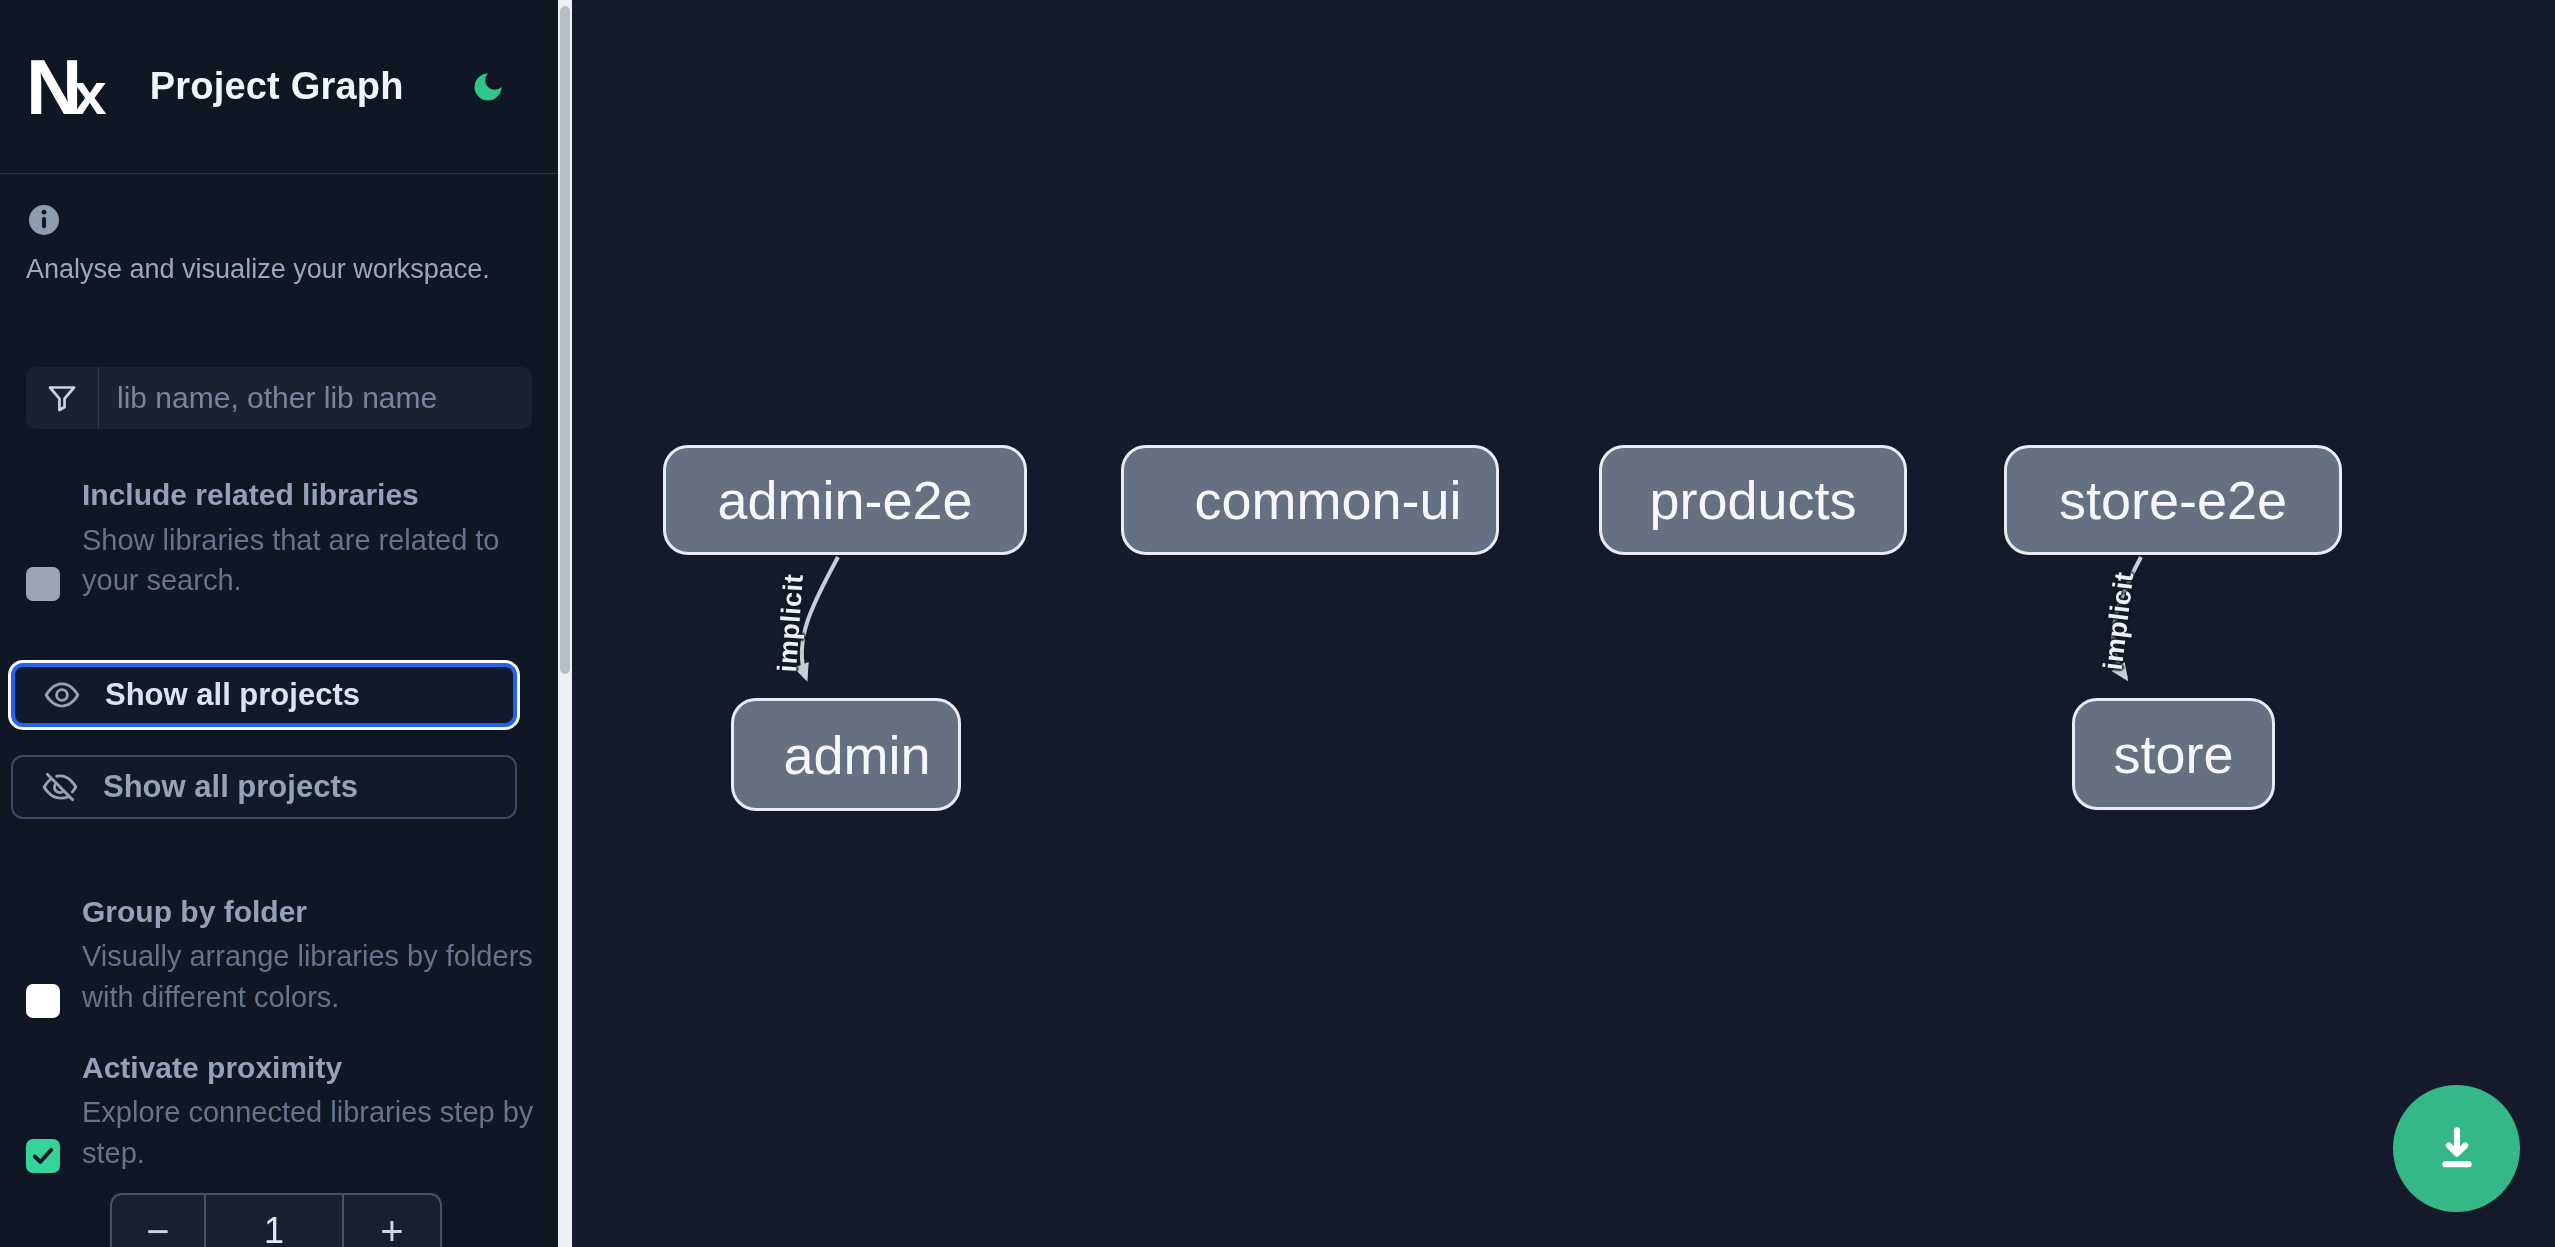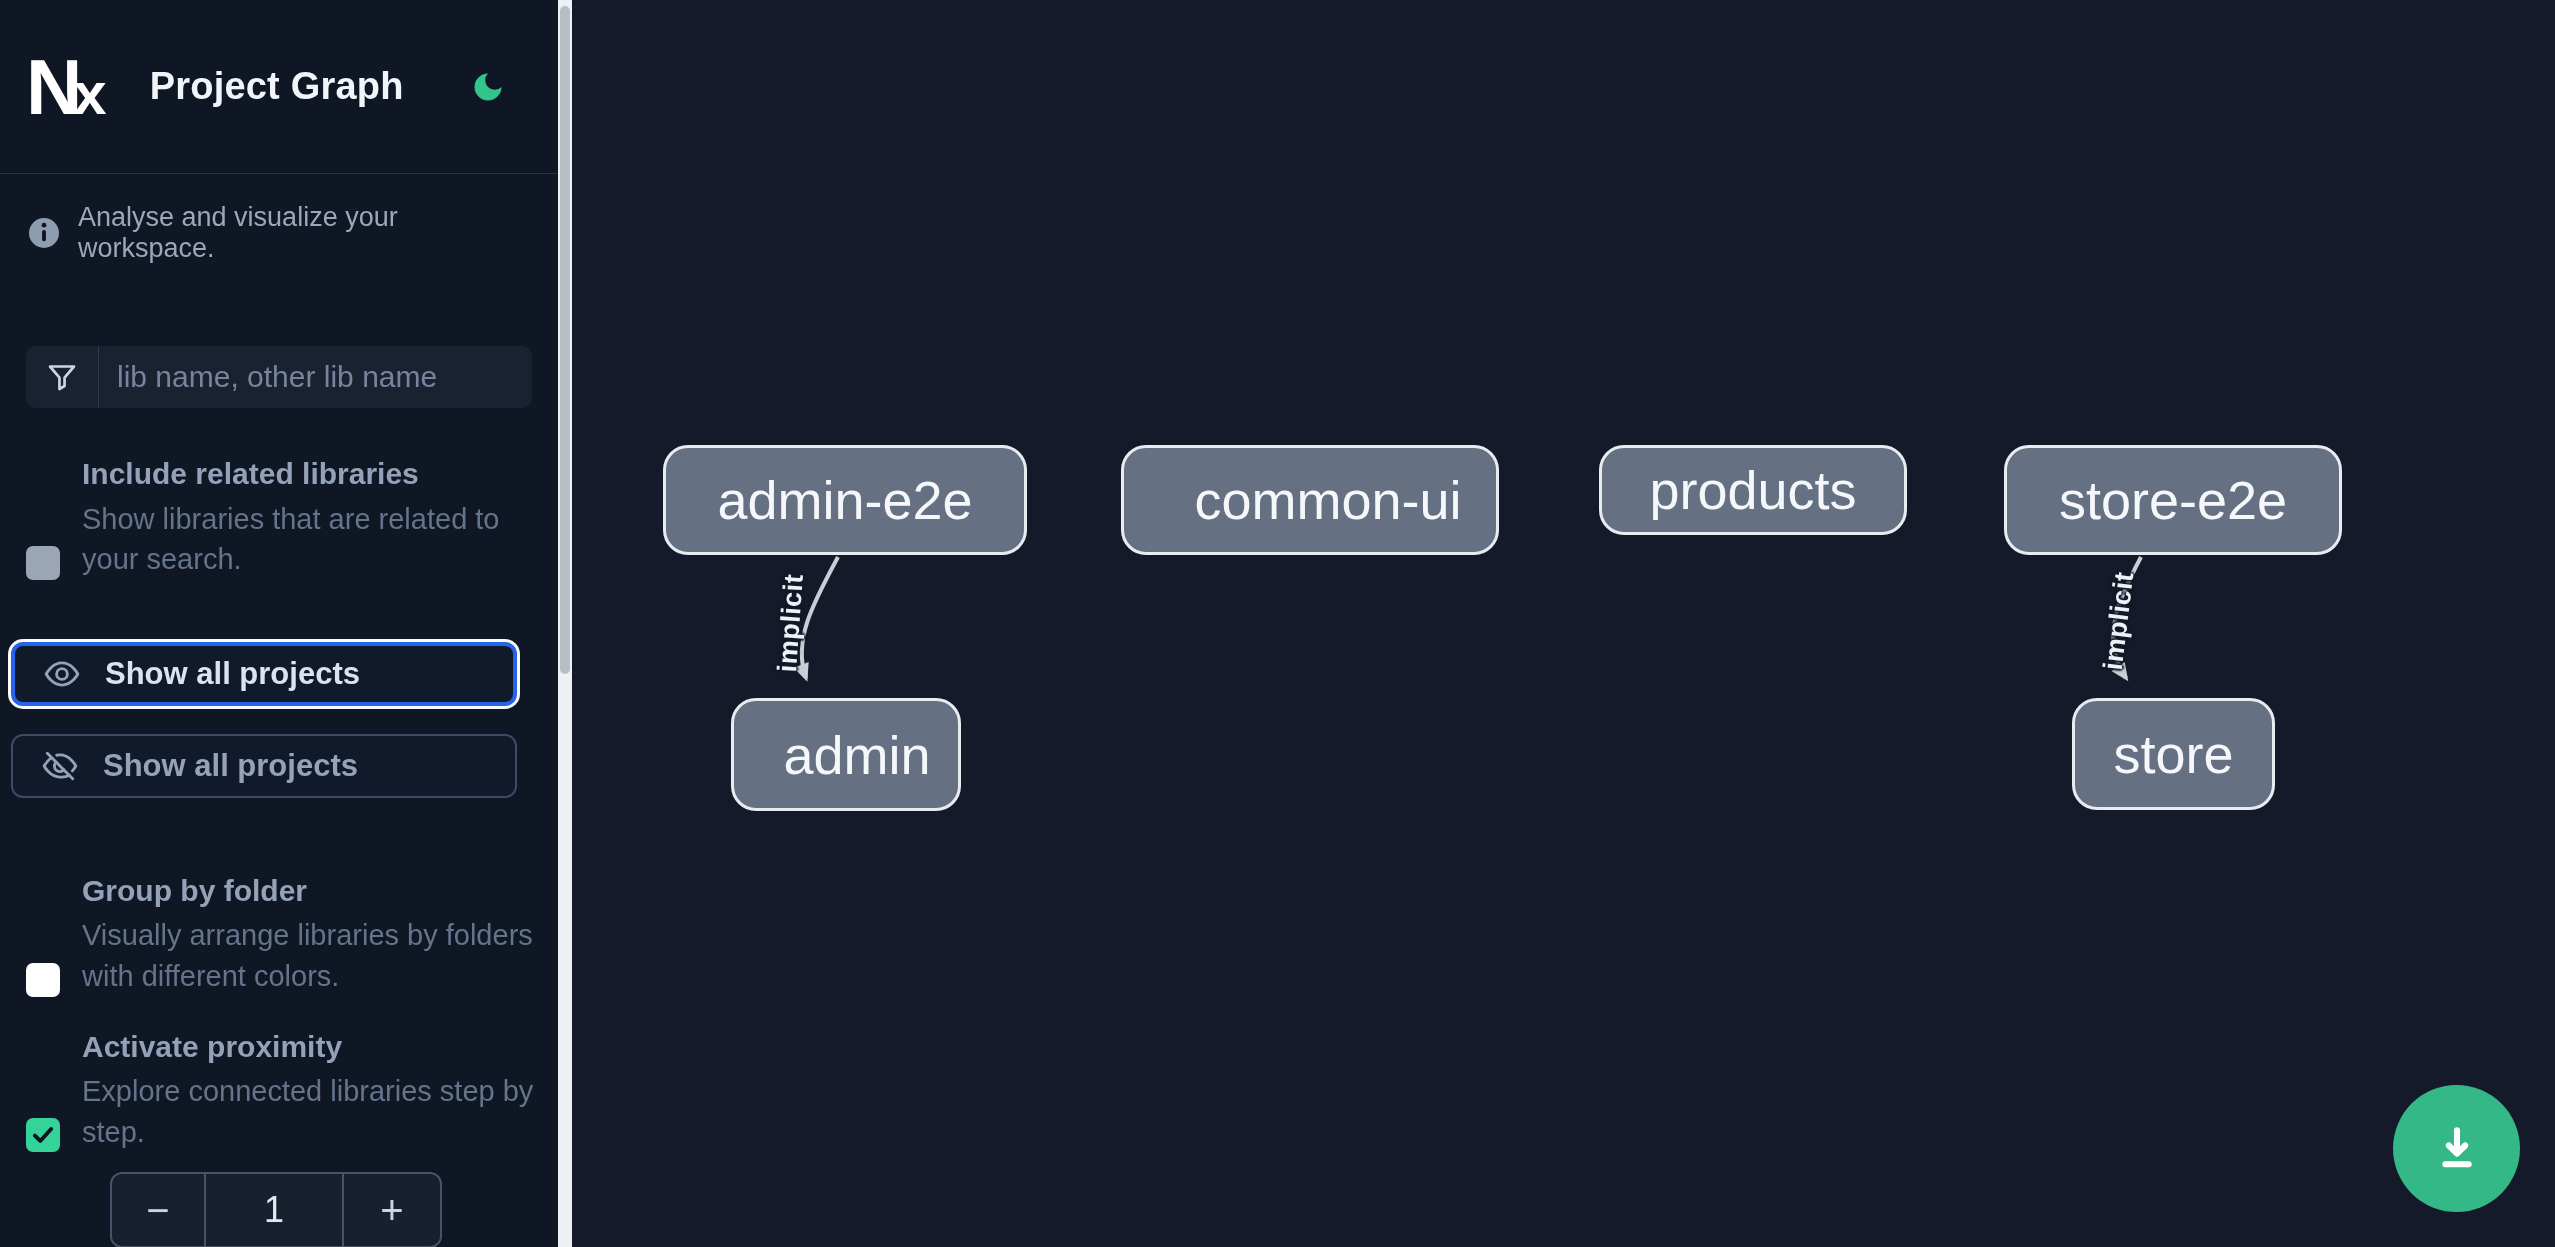--- a/index.html
+++ b/index.html
@@ -7,21 +7,21 @@
   .app{display:flex;width:2555px;height:1247px;}
 
   
   .sidebar{width:558px;min-width:558px;background:var(--sidebar-bg,#0f1624);position:relative;box-sizing:border-box;}
   .sb-header{height:174px;display:flex;align-items:center;padding:0 52px 0 26px;border-bottom:1px solid #273248;box-sizing:border-box;}
   .nx-logo{color:#ffffff;font-weight:900;font-size:78px;letter-spacing:-7px;line-height:1;display:flex;align-items:baseline;}
   .nx-logo .nx-x{font-size:60px;margin-left:-2px;}
   .app-title{flex:1;margin:0 0 0 50px;font-size:38px;font-weight:700;color:#f1f5f9;letter-spacing:0.2px;}
   .moon-btn{background:none;border:none;padding:0;cursor:pointer;line-height:0;}
 
-  .info-row{margin:28px 26px 0;display:flex;align-items:center;gap:16px;color:#9aa8bd;font-size:27px;}
+  .info-row{margin:28px 26px 0;display:flex;gap:16px;color:#9aa8bd;font-size:27px;flex-direction:column;}
   .info-row svg{flex:none;}
 
   .filter-box{margin:82px 26px 0;height:62px;background:#1a2232;border-radius:10px;display:flex;align-items:stretch;overflow:hidden;}
   .funnel-cell{width:72px;display:flex;align-items:center;justify-content:center;border-right:1px solid #2e3a52;}
   .filter-input{flex:1;background:transparent;border:none;outline:none;font-size:30px;color:#e2e8f0;padding:0 18px;font-family:"Liberation Sans",sans-serif;}
   .filter-input::placeholder{color:#76859d;}
 
   .check-row{margin:46px 26px 0;display:flex;gap:22px;align-items:flex-end;}
   .checkbox{width:34px;height:34px;border-radius:7px;flex:none;margin-top:3px;cursor:pointer;display:flex;align-items:center;justify-content:center;}
   .cb-muted{background:#9aa6b6;}
@@ -162,19 +162,19 @@
       <svg width="56" height="56" viewBox="0 0 24 24" fill="none" stroke="#ffffff" stroke-width="2.6" stroke-linecap="round" stroke-linejoin="round">
         <path d="M12 4v9"></path>
           <path d="M8.5 10.5L12 14l3.5-3.5"></path>
           <line x1="7" y1="18.5" x2="17" y2="18.5"></line>
       </svg>
     </button>
   <div class="edge-label" style="left: 219px; top: 623px; transform: translate(-50%, -50%) rotate(-86deg);">implicit</div>
       <div class="edge-label" style="left: 1547px; top: 621px; transform: translate(-50%, -50%) rotate(-83deg);">implicit</div>
       <div class="gnode" style="left: 91px; top: 445px; width: 364px; height: 110px;">admin-e2e</div>
       <div class="gnode" style="left: 549px; top: 445px; width: 378px; height: 110px; padding-left: 36px;">common-ui</div>
-      <div class="gnode" style="left: 1027px; top: 445px; width: 308px; height: 90px;">products</div>
+      <div class="gnode" style="left: 1027px; top: 445px; width: 308px; height: 110px;">products</div>
       <div class="gnode" style="left: 1432px; top: 445px; width: 338px; height: 110px;">store-e2e</div>
       <div class="gnode" style="left: 159px; top: 698px; width: 230px; height: 113px; padding-left: 22px;">admin</div>
       <div class="gnode" style="left: 1500px; top: 698px; width: 203px; height: 112px;">store</div>
     </main>
 
 </div>
 
 </body></html>

